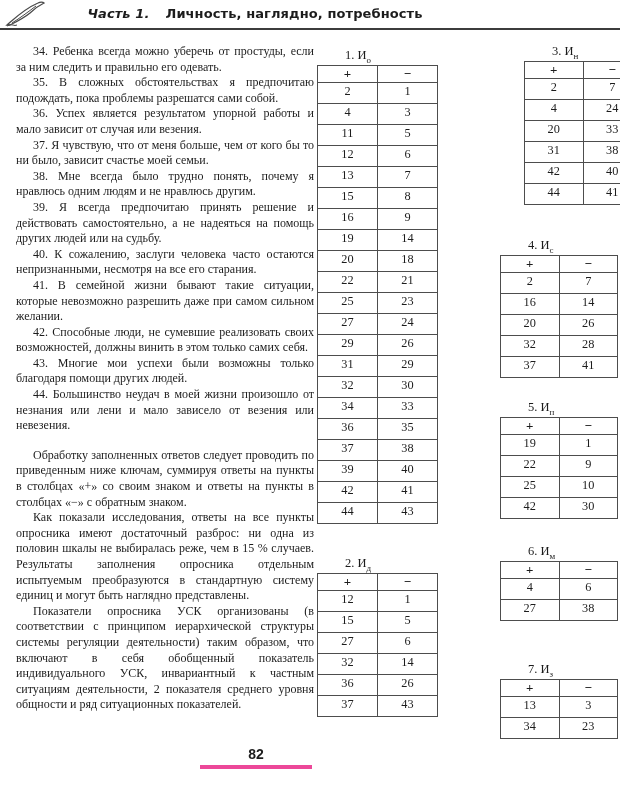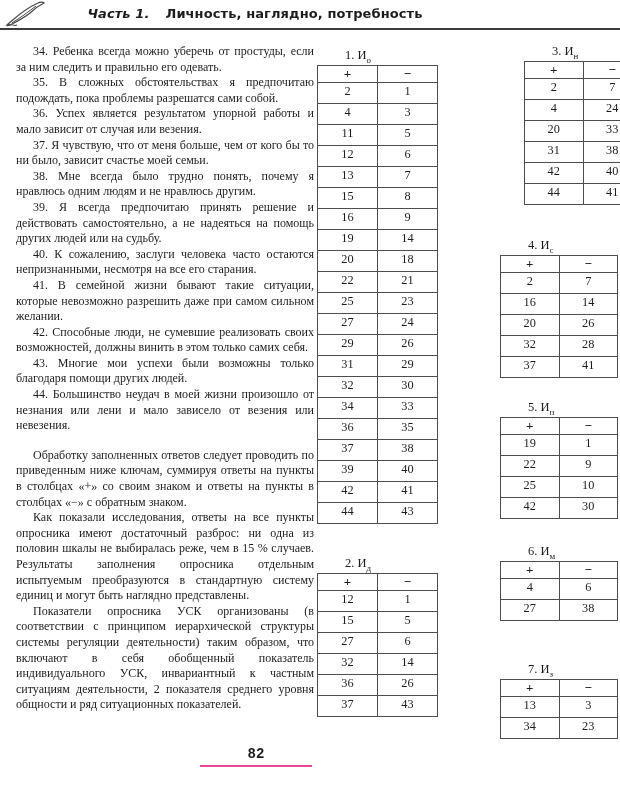--- a/index.html
+++ b/index.html
@@ -36,22 +36,22 @@
   #t1{left:317px;top:48px;}
   #t2{left:317px;top:556px;}
   #t3{left:500px;top:44px;margin-left:24px;}
   #t4{left:500px;top:238px;}
   #t5{left:500px;top:400px;}
   #t6{left:500px;top:544px;}
   #t7{left:500px;top:662px;}
   
   .footer{
     position:absolute;top:746px;left:200px;width:112px;text-align:center;
-    font-family:Liberation Mono, monospace;font-weight:bold;font-size:14px;
-    padding-bottom:3px;border-bottom:2px solid #ec4899;
+    font-family:Liberation Sans, sans-serif;font-weight:bold;font-size:14px;
+    padding-bottom:3px;border-bottom:4px solid #ec4899;
   }
 </style>
 </head>
 <body>
 
 <div class="page">
 
   <svg class="quill" viewBox="0 0 42 27">
     <path d="M3 24 C10 18, 20 8, 34 2 C36 1, 39 1, 40 2 C36 4, 30 8, 26 12 C20 17, 12 21, 6 24 Z" fill="#ffffff" stroke="#4a4a4a" stroke-width="1.3"></path>
     <path d="M8 22 C16 17, 24 11, 32 5" fill="none" stroke="#4a4a4a" stroke-width="1"></path>

